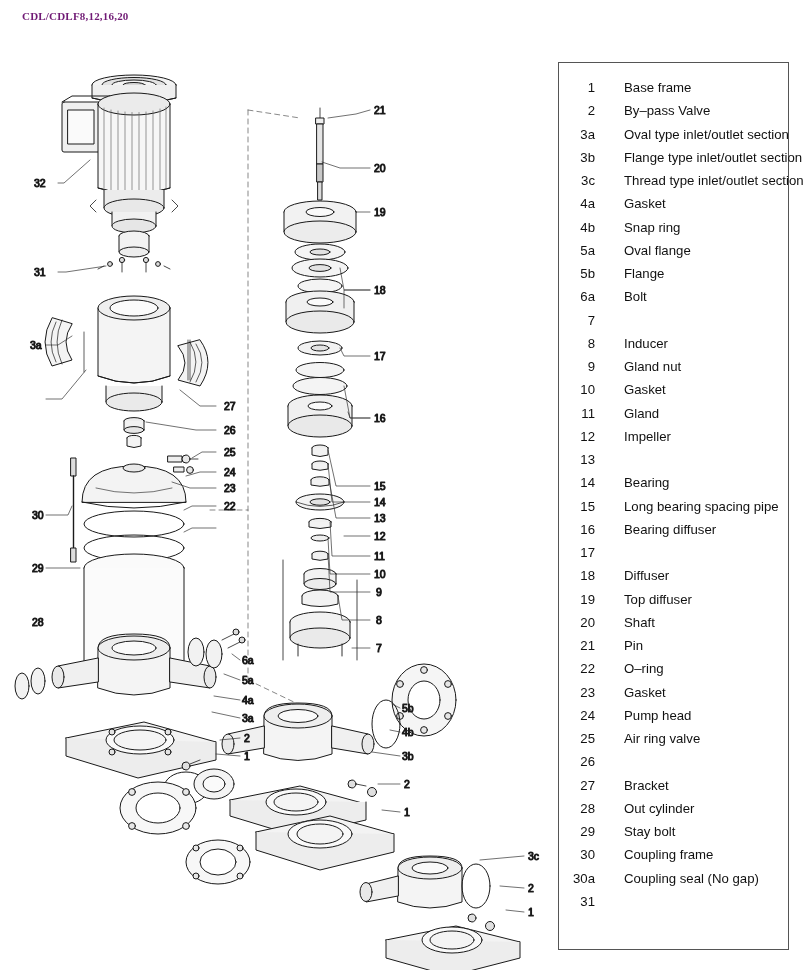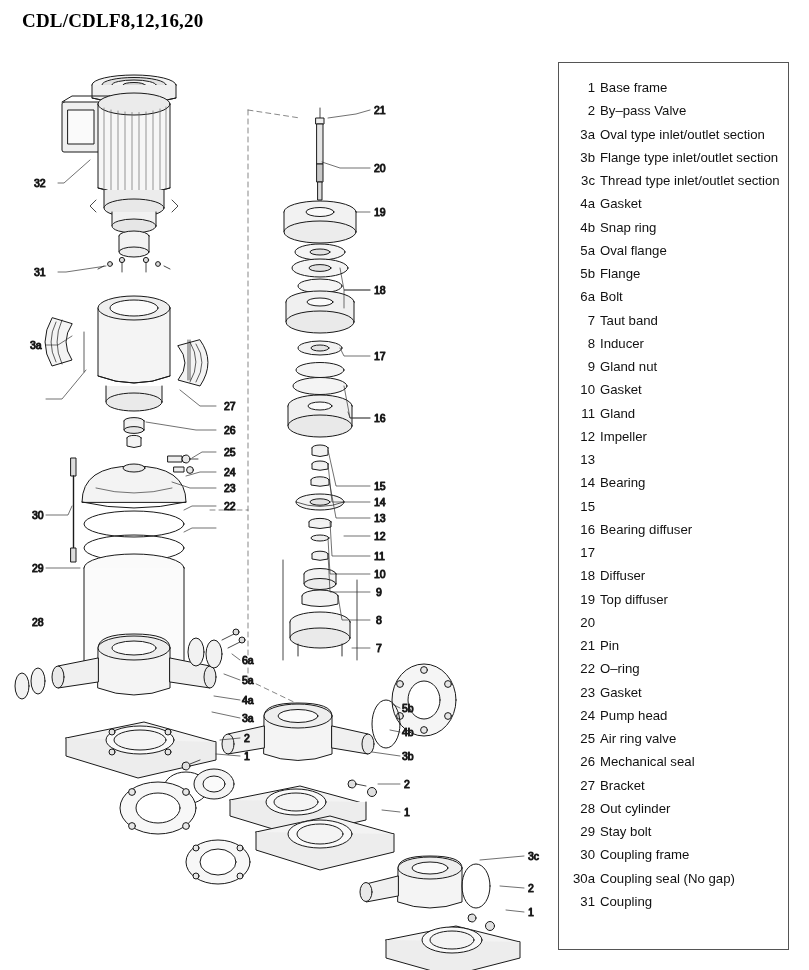--- a/index.html
+++ b/index.html
@@ -14,23 +14,23 @@
     font-family: "Liberation Sans", sans-serif;
     color: #111111;
     overflow: hidden;
   }
   #page-title {
     position: absolute;
     left: 22px;
     top: 10px;
     font-family: "Liberation Serif", serif;
     font-weight: bold;
-    font-size: 19px;
+    font-size: 11px;
     letter-spacing: 0.2px;
-    color: #000000;
+    color: #701a75;
   }
   
   #legend {
     position: absolute;
     left: 558px;
     top: 62px;
     width: 231px;
     height: 888px;
     border: 1px solid #555;
     box-sizing: border-box;
@@ -49,20 +49,21 @@
     white-space: nowrap;
   }
   #legend-list li .num {
     width: 32px;
     text-align: right;
     padding-right: 5px;
     flex: 0 0 auto;
   }
   #legend-list li .lbl {
     flex: 1 1 auto;
+    margin-left: 24px;
   }
   
   #drawing {
     position: absolute;
     left: 0;
     top: 40px;
     width: 558px;
     height: 930px;
   }
   #drawing svg {
@@ -500,21 +501,20 @@
     <li>
         <span class="num">5b</span>
         <span class="lbl">Flange</span>
       </li>
     <li>
         <span class="num">6a</span>
         <span class="lbl">Bolt</span>
       </li>
     <li>
         <span class="num">7</span>
-        <span class="lbl">Taut band</span>
       </li>
     <li>
         <span class="num">8</span>
         <span class="lbl">Inducer</span>
       </li>
     <li>
         <span class="num">9</span>
         <span class="lbl">Gland nut</span>
       </li>
     <li>
@@ -531,38 +531,40 @@
       </li>
     <li>
         <span class="num">13</span>
       </li>
     <li>
         <span class="num">14</span>
         <span class="lbl">Bearing</span>
       </li>
     <li>
         <span class="num">15</span>
+        <span class="lbl">Long bearing spacing pipe</span>
       </li>
     <li>
         <span class="num">16</span>
         <span class="lbl">Bearing diffuser</span>
       </li>
     <li>
         <span class="num">17</span>
       </li>
     <li>
         <span class="num">18</span>
         <span class="lbl">Diffuser</span>
       </li>
     <li>
         <span class="num">19</span>
         <span class="lbl">Top diffuser</span>
       </li>
     <li>
         <span class="num">20</span>
+        <span class="lbl">Shaft</span>
       </li>
     <li>
         <span class="num">21</span>
         <span class="lbl">Pin</span>
       </li>
     <li>
         <span class="num">22</span>
         <span class="lbl">O–ring</span>
       </li>
     <li>
@@ -572,21 +574,20 @@
     <li>
         <span class="num">24</span>
         <span class="lbl">Pump head</span>
       </li>
     <li>
         <span class="num">25</span>
         <span class="lbl">Air ring valve</span>
       </li>
     <li>
         <span class="num">26</span>
-        <span class="lbl">Mechanical seal</span>
       </li>
     <li>
         <span class="num">27</span>
         <span class="lbl">Bracket</span>
       </li>
     <li>
         <span class="num">28</span>
         <span class="lbl">Out cylinder</span>
       </li>
     <li>
@@ -596,16 +597,15 @@
     <li>
         <span class="num">30</span>
         <span class="lbl">Coupling frame</span>
       </li>
     <li>
         <span class="num">30a</span>
         <span class="lbl">Coupling seal (No gap)</span>
       </li>
     <li>
         <span class="num">31</span>
-        <span class="lbl">Coupling</span>
       </li>
   </ul>
 </div>
 
 </body></html>

